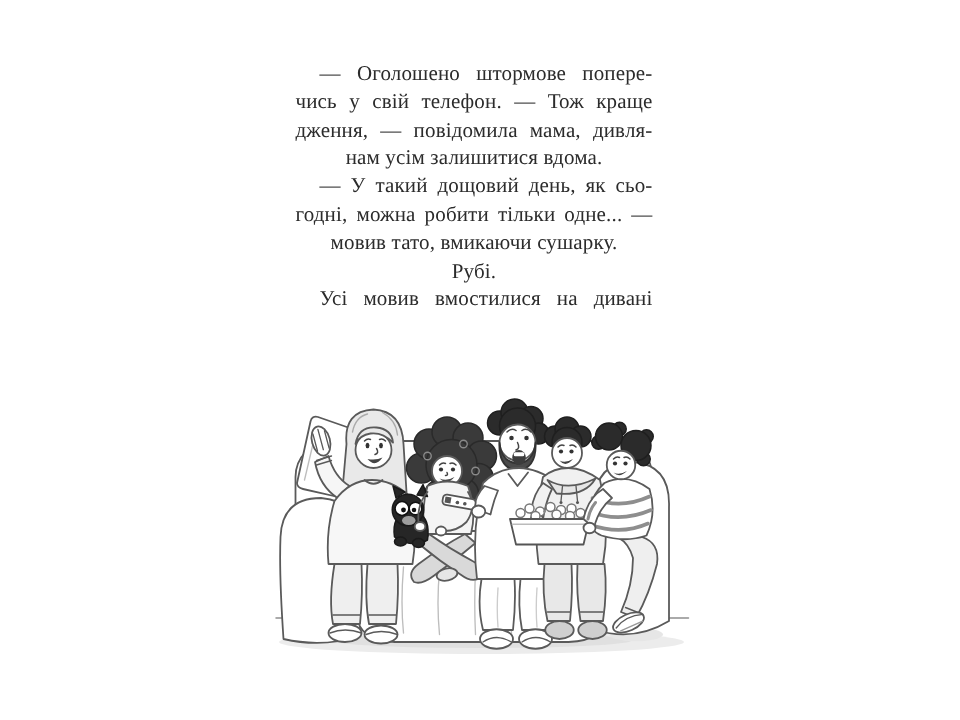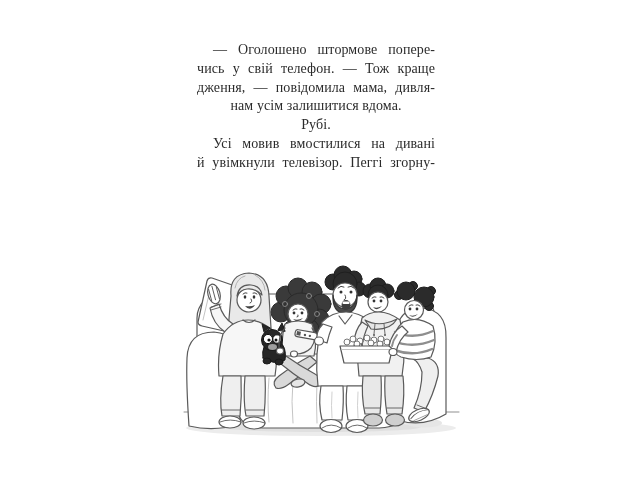--- a/index.html
+++ b/index.html
@@ -16,23 +16,25 @@
 </head>
 <body>
 
 <div class="screen">
 
   <div class="text-block">
     <div class="line just indent">— Оголошено штормове попере-</div>
     <div class="line just">чись у свій телефон. — Тож краще</div>
     <div class="line just">дження, — повідомила мама, дивля-</div>
     <div class="line">нам усім залишитися вдома.</div>
+    <div class="line just indent">— У такий дощовий день, як сьо-</div>
+    <div class="line just">годні, можна робити тільки одне... —</div>
+    <div class="line">мовив тато, вмикаючи сушарку.</div>
     <div class="line">Рубі.</div>
     <div class="line just indent">Усі мовив вмостилися на дивані</div>
-    <div class="line just">й увімкнули телевізор. Пеггі згорну-</div>
   </div>
 
   <div class="illustration">
     <svg viewBox="0 0 282 186" width="282" height="186" stroke-linecap="round" stroke-linejoin="round">
 
       <line x1="3" y1="150" x2="278" y2="150" stroke="#8f8f8f" stroke-width="1"></line>
 
       <g>
         <ellipse cx="140" cy="166" rx="135" ry="8" fill="#ececec"></ellipse>
         <ellipse cx="140" cy="165" rx="100" ry="5" fill="#e0e0e0"></ellipse>

